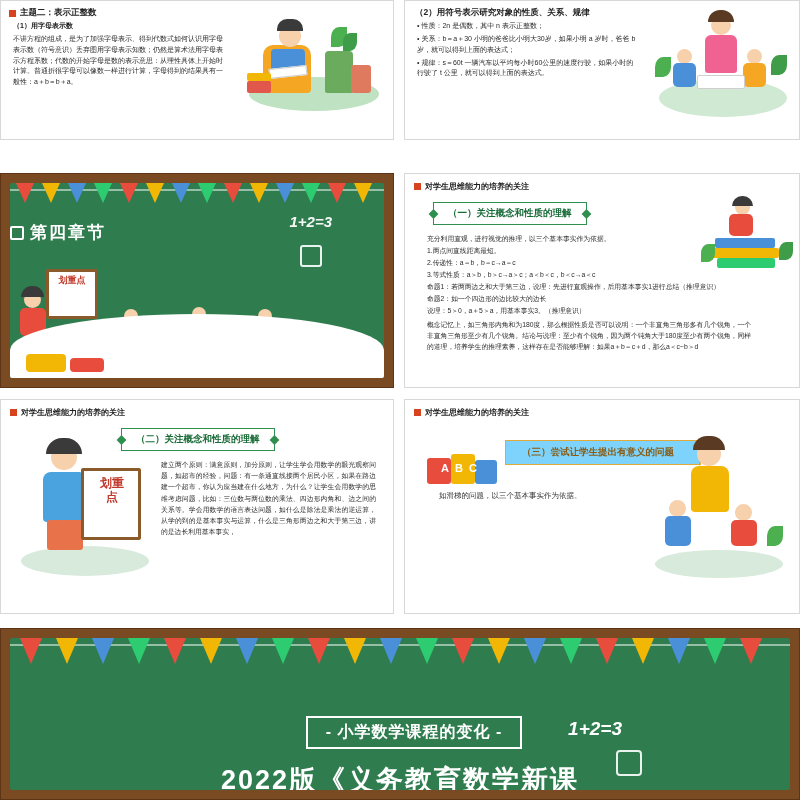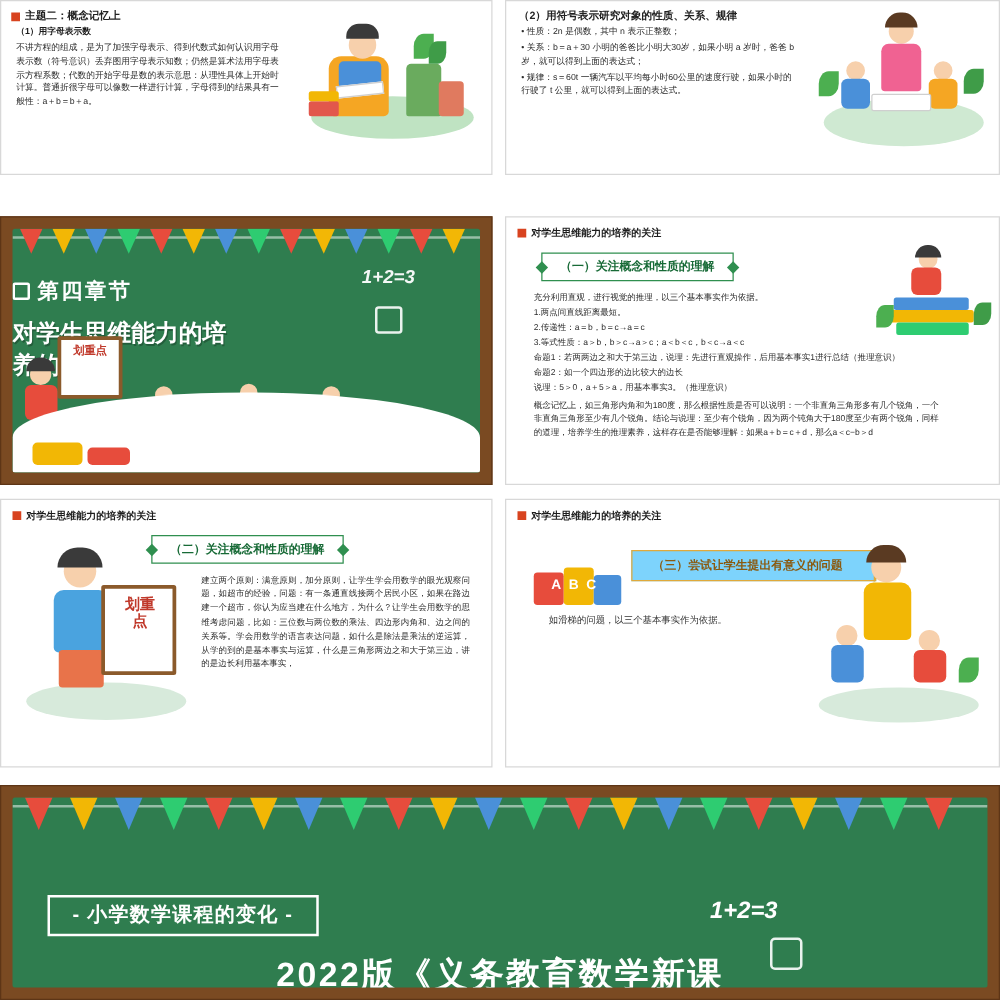--- a/index.html
+++ b/index.html
@@ -179,20 +179,21 @@
   .para-narrow { width: 208px; }
   .para-big {
     margin: 14px 0 0 34px;
     font-size: 9px; color: #333;
   }
 
   
   #slide-cover .board-inner { background: #2f7d4f; }
   .cover-sub {
     position: absolute; left: 0; right: 0; top: 78px;
+    text-align: center;
     margin-left: 28px;
   }
   .cover-sub span {
     display: inline-block;
     border: 2px solid #ffffff;
     padding: 4px 18px;
     color: #ffffff;
     font-size: 16px; font-weight: bold; letter-spacing: 1px;
   }
   .cover-title {
@@ -224,21 +225,21 @@
   }
 </style>
 </head>
 <body>
 
 <div class="page">
 
   <div class="slide slide-white" id="slide-tl">
     <div class="mini-head">
       <span class="bullet-sq"></span>
-      <span class="mini-title">主题二：概念记忆上</span>
+      <span class="mini-title">主题二：表示正整数</span>
     </div>
     <div class="mini-body" style="width:235px;">
       <span class="sub">（1）用字母表示数</span>
       <p>不讲方程的组成，是为了加强字母表示、得到代数式如何认识用字母表示数（符号意识）丢弃图用字母表示知数；仍然是算术法用字母表示方程系数；代数的开始字母是数的表示意思：从理性具体上开始时计算。普通折很字母可以像数一样进行计算，字母得到的结果具有一般性：a＋b＝b＋a。</p>
     </div>
 
     <div class="illus" style="right:4px; top:6px; width:150px; height:120px;">
       <div class="blob" style="left:10px; top:70px; width:130px; height:34px; background:#bfe3c2; border-radius:50%;"></div>
       <div class="rect" style="left:24px; top:38px; width:48px; height:48px; background:#f5a623; border-radius:10px 10px 4px 4px;"></div>
       <div class="head" style="left:40px; top:18px; width:22px; height:22px; background:#f7d0ac;"></div>
@@ -299,24 +300,20 @@
         <div class="flag" style="left:344px; border-top-color:#f2b705;"></div>
       </div>
 
       <div class="eq-badge">1+2=3</div>
       <div class="note-icon"></div>
 
       <div class="chapter-wrap">
         <div class="chapter-tag">
           <span style="display:inline-block;width:14px;height:14px;border:2px solid #fff;border-radius:2px;"></span>
           <span>第四章节</span>
-        </div>
-        <div class="chapter-main">
-          <div>对学生思维能力的培</div>
-          <div>养的关注</div>
         </div>
       </div>
 
       <div class="illus" style="left:8px; top:86px; width:86px; height:86px;">
         <div class="board-frame" style="left:28px; top:0px; width:52px; height:50px;"></div>
         <div style="position:absolute; left:40px; top:6px; color:#c0392b; font-size:9px; font-weight:bold; line-height:1.15; text-align:center; width:28px;">划重点</div>
         <div class="head" style="left:6px; top:22px; width:17px; height:17px; background:#f7d0ac;"></div>
         <div class="rect" style="left:3px; top:17px; width:23px; height:11px; background:#3a3a3a; border-radius:11px 11px 0 0;"></div>
         <div class="rect" style="left:2px; top:39px; width:26px; height:28px; background:#e74c3c; border-radius:5px;"></div>
       </div>

